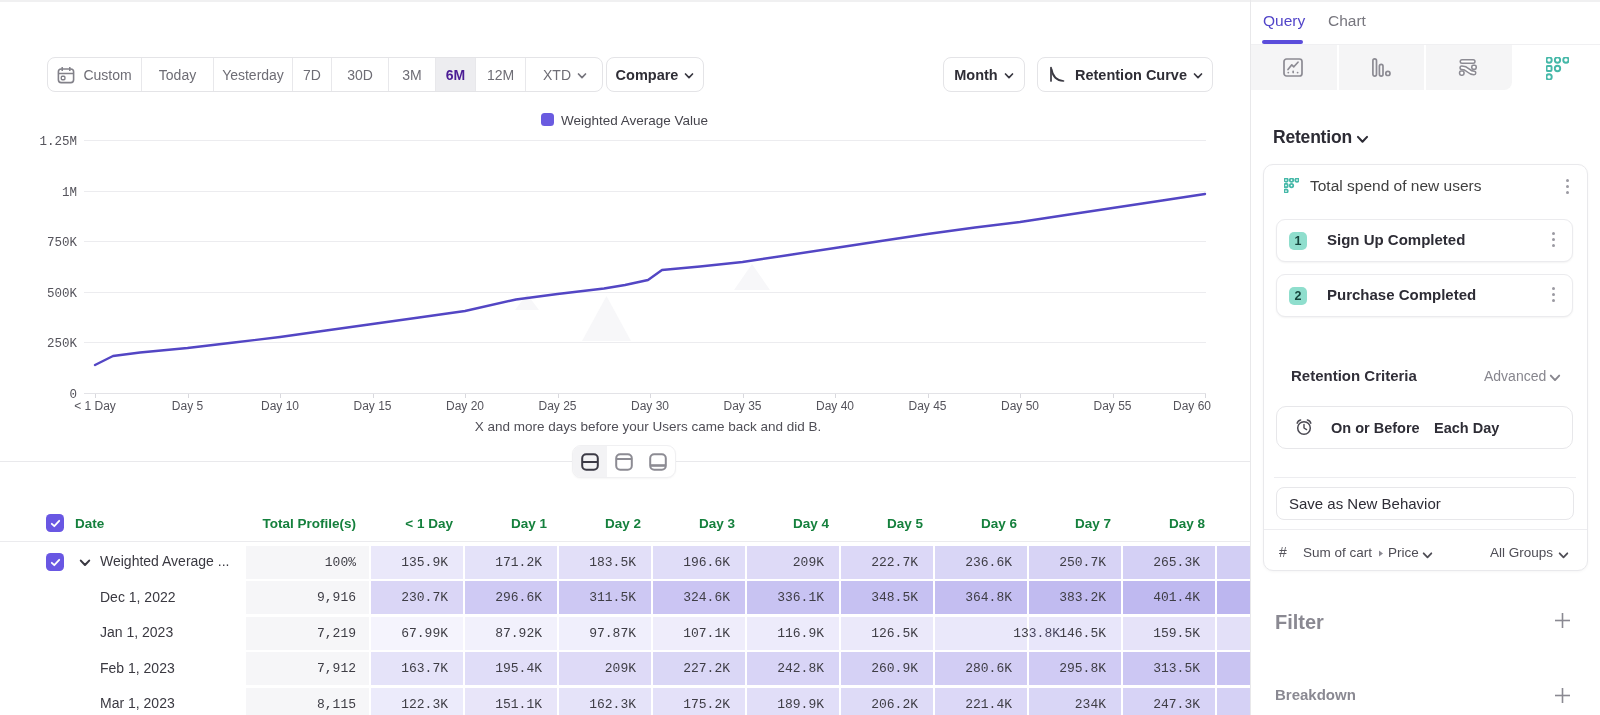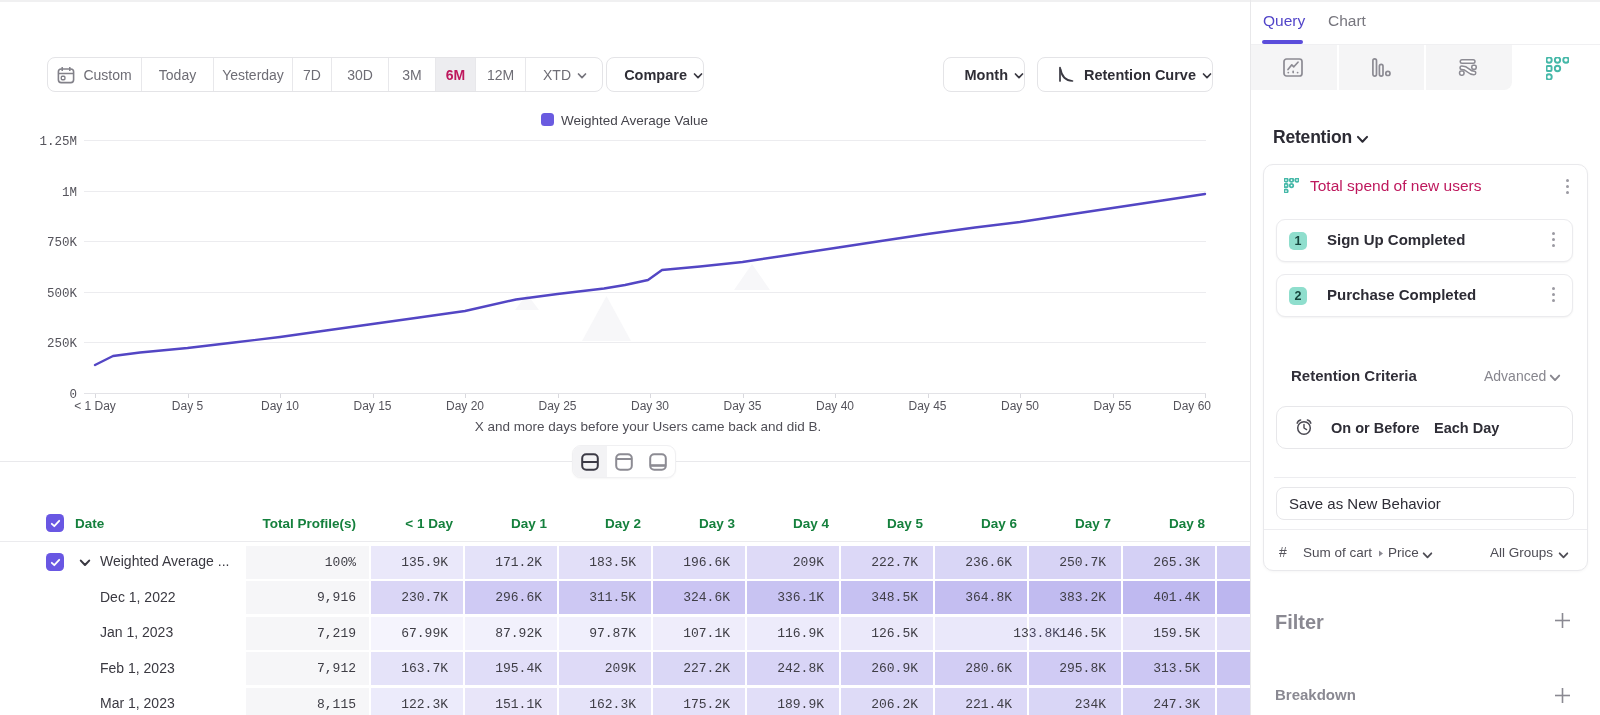--- a/index.html
+++ b/index.html
@@ -1,19 +1,19 @@
 <!DOCTYPE html>
 <html><head><meta charset="utf-8">
 <style>
 * { margin:0; padding:0; box-sizing:border-box; }
 html,body { width:1600px; height:715px; background:#fff; overflow:hidden;
   font-family:"Liberation Sans", sans-serif; }
 .abs { position:absolute; }
 .btn { position:absolute; border:1px solid #e4e4e7; border-radius:8px; background:#fff;
-  display:flex; align-items:center; justify-content:flex-end; color:#2f2e36;
+  display:flex; align-items:center; justify-content:center; color:#2f2e36;
   font-size:14.5px; font-weight:700; }
 .seg { position:absolute; top:0; height:100%; display:flex; align-items:center;
   justify-content:center; font-size:14px; color:#6e6d75; border-left:1px solid #e8e8eb; }
 .cell { position:absolute; height:33px; border-radius:0px; }
 .num { position:absolute; height:33px; display:flex; align-items:center;
   justify-content:flex-end; font-family:"Liberation Mono", monospace;
   font-size:13px; color:#3e3d45; }
 .hdr { position:absolute; font-size:13.5px; font-weight:700; color:#15803d; }
 .cb { position:absolute; width:18px; height:18px; border-radius:4.5px; background:#6957e3;
   display:flex; align-items:center; justify-content:center; }
@@ -29,21 +29,21 @@
         <line x1="1.4" y1="7.6" x2="16.6" y2="7.6" stroke="#828189" stroke-width="1.5"></line>
         <line x1="5.2" y1="1" x2="5.2" y2="5" stroke="#828189" stroke-width="1.5"></line>
         <line x1="12.8" y1="1" x2="12.8" y2="5" stroke="#828189" stroke-width="1.5"></line>
         <rect x="4.3" y="10.3" width="3.6" height="3.4" rx="0.9" fill="none" stroke="#828189" stroke-width="1.4"></rect>
       </svg>Custom</div>
 <div class="seg" style="left:93px;width:72px;">Today</div>
 <div class="seg" style="left:165px;width:79px;">Yesterday</div>
 <div class="seg" style="left:244px;width:39px;">7D</div>
 <div class="seg" style="left:283px;width:57px;">30D</div>
 <div class="seg" style="left:340px;width:47px;">3M</div>
-<div class="seg" style="left:387px;width:40px;background:#ededf0;color:#be185d;font-weight:700;">6M</div>
+<div class="seg" style="left:387px;width:40px;background:#ededf0;color:#4c1d95;font-weight:700;">6M</div>
 <div class="seg" style="left:427px;width:50px;">12M</div>
 <div class="seg" style="left:477px;width:79px;">XTD<svg width="10" height="10" viewBox="0 0 10 10" style="margin-left:6px;margin-top:2px;">
         <path d="M1.5 3 L5 6.7 L8.5 3" fill="none" stroke="#76757d" stroke-width="1.7" stroke-linecap="round" stroke-linejoin="round"></path>
       </svg></div>
 </div>
 <div class="btn" style="left:606px;top:57px;width:98px;height:35px;">Compare<svg width="10" height="10" viewBox="0 0 10 10" style="margin-left:6px;margin-top:2px;">
       <path d="M1.5 3 L5 6.7 L8.5 3" fill="none" stroke="#3a3942" stroke-width="1.7" stroke-linecap="round" stroke-linejoin="round"></path>
     </svg></div>
 <div class="btn" style="left:943px;top:57px;width:82px;height:35px;">Month<svg width="10" height="10" viewBox="0 0 10 10" style="margin-left:6px;margin-top:2px;">
       <path d="M1.5 3 L5 6.7 L8.5 3" fill="none" stroke="#3a3942" stroke-width="1.7" stroke-linecap="round" stroke-linejoin="round"></path>
@@ -302,21 +302,21 @@
   </svg>
 <div class="abs" style="left:1263px;top:164px;width:325px;height:407px;border:1px solid #e9e9ec;border-radius:10px;background:#fff;box-shadow:0 1px 3px rgba(0,0,0,0.04);"></div>
 <svg class="abs" style="left:1284px;top:178px;" width="15" height="15" viewBox="0 0 24 24">
     <circle cx="3.2" cy="3.2" r="2.8" fill="none" stroke="#45b8a8" stroke-width="2.8"></circle>
     <circle cx="12" cy="3.2" r="2.8" fill="none" stroke="#45b8a8" stroke-width="2.8"></circle>
     <circle cx="20.8" cy="3.2" r="2.8" fill="none" stroke="#45b8a8" stroke-width="2.8"></circle>
     <rect x="0.6" y="9.4" width="5.2" height="5.2" rx="1.1" fill="none" stroke="#45b8a8" stroke-width="2.8"></rect>
     <circle cx="12" cy="12" r="2.8" fill="none" stroke="#45b8a8" stroke-width="2.8"></circle>
     <circle cx="3.2" cy="20.8" r="2.8" fill="none" stroke="#45b8a8" stroke-width="2.8"></circle>
   </svg>
-<div class="abs" style="left:1310px;top:177px;font-size:15.5px;color:#be185d;">Total spend of new users</div>
+<div class="abs" style="left:1310px;top:177px;font-size:15.5px;color:#404040;">Total spend of new users</div>
 <div class="dots3" style="left:1566px;top:179px;">
     <i></i>
     <i></i>
     <i></i>
   </div>
 <div class="abs" style="left:1276px;top:219px;width:297px;height:43px;border:1px solid #ebebee;border-radius:9px;background:#fff;box-shadow:0 1px 2px rgba(0,0,0,0.05);"></div>
 <div class="abs" style="left:1289px;top:232px;width:18px;height:18px;border-radius:5px;background:#8fdecd;display:flex;align-items:center;justify-content:center;font-size:12.5px;font-weight:700;color:#17463e;">1</div>
 <div class="abs" style="left:1327px;top:231px;font-size:15px;font-weight:700;color:#2d2c35;">Sign Up Completed</div>
 <div class="dots3" style="left:1552px;top:232px;">
     <i></i>

